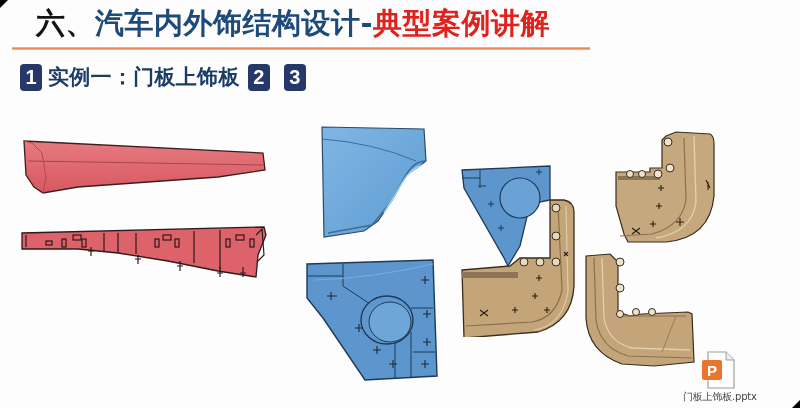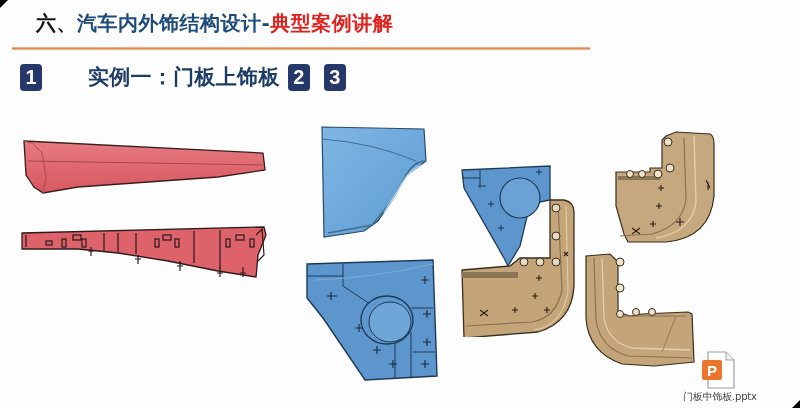--- a/index.html
+++ b/index.html
@@ -9,42 +9,42 @@
     font-family: "DejaVu Sans", "Liberation Sans", sans-serif;
     position: relative;
   }
   .slide { position: absolute; left: 0; top: 0; width: 800px; height: 408px; background: #fdfdfd; }
   .corner-tl { position: absolute; left: 0; top: 0; width: 0; height: 0;
     border-top: 8px solid #000; border-right: 8px solid transparent; }
   .corner-br { position: absolute; right: 0; bottom: 0; width: 0; height: 0;
     border-bottom: 8px solid #000; border-left: 8px solid transparent; }
   .title {
     position: absolute; left: 36px; top: 8px; height: 30px;
-    font-size: 20px; font-weight: bold; letter-spacing: 0.5px; line-height: 30px;
+    font-size: 29px; font-weight: bold; letter-spacing: 0.5px; line-height: 30px;
     white-space: nowrap;
   }
   .title .t-prefix { color: #141414; }
   .title .t-main { color: #1d4a78; }
   .title .t-accent { color: #e0211d; }
   .divider {
     position: absolute; left: 12px; top: 47px; width: 578px; height: 3px;
     background: linear-gradient(#f3c3a3, #e8894f 50%, #f3c3a3);
   }
   .cases {
     position: absolute; left: 20px; top: 62px; height: 30px;
     display: flex; align-items: center; white-space: nowrap;
   }
   .case { display: flex; align-items: center; margin-right: 8px; }
   .badge {
     width: 22px; height: 27px; border-radius: 4px;
     background: #26386a; color: #ffffff;
     font-weight: bold; font-size: 20px; line-height: 27px; text-align: center;
     margin-right: 6px; font-family: "Liberation Sans", sans-serif;
   }
-  .case-label { color: #1c3c66; font-size: 21px; font-weight: bold; letter-spacing: 0.3px; margin-left: 40px; }
+  .case-label { color: #1c3c66; font-size: 21px; font-weight: bold; letter-spacing: 0.3px; }
   .part { position: absolute; }
   .file-icon { position: absolute; left: 700px; top: 350px; width: 36px; height: 40px; }
   .file-name {
     position: absolute; left: 683px; top: 390px; font-size: 10px; color: #444;
     font-family: "DejaVu Sans", sans-serif; letter-spacing: -0.2px;
   }
 </style>
 </head>
 <body>
 
@@ -217,14 +217,14 @@
       <circle cx="70" cy="60" r="3.5"></circle>
     </g>
   </svg>
 
   <svg class="file-icon" viewBox="0 0 36 40">
     <path d="M8,2 L26,2 L34,10 L34,38 L8,38 Z" fill="#ffffff" stroke="#9aa0a6" stroke-width="1.2"></path>
     <path d="M26,2 L26,10 L34,10" fill="#f0f0f0" stroke="#9aa0a6" stroke-width="1"></path>
     <rect x="2" y="10" width="20" height="20" rx="2" fill="#e9762b"></rect>
     <text x="12" y="26" font-size="15" font-weight="bold" text-anchor="middle" fill="#ffffff" font-family="Liberation Sans, sans-serif">P</text>
   </svg>
-  <div class="file-name">门板中饰板.pptx</div>
+  <div class="file-name">门板上饰板.pptx</div>
 </div>
 
 </body></html>

